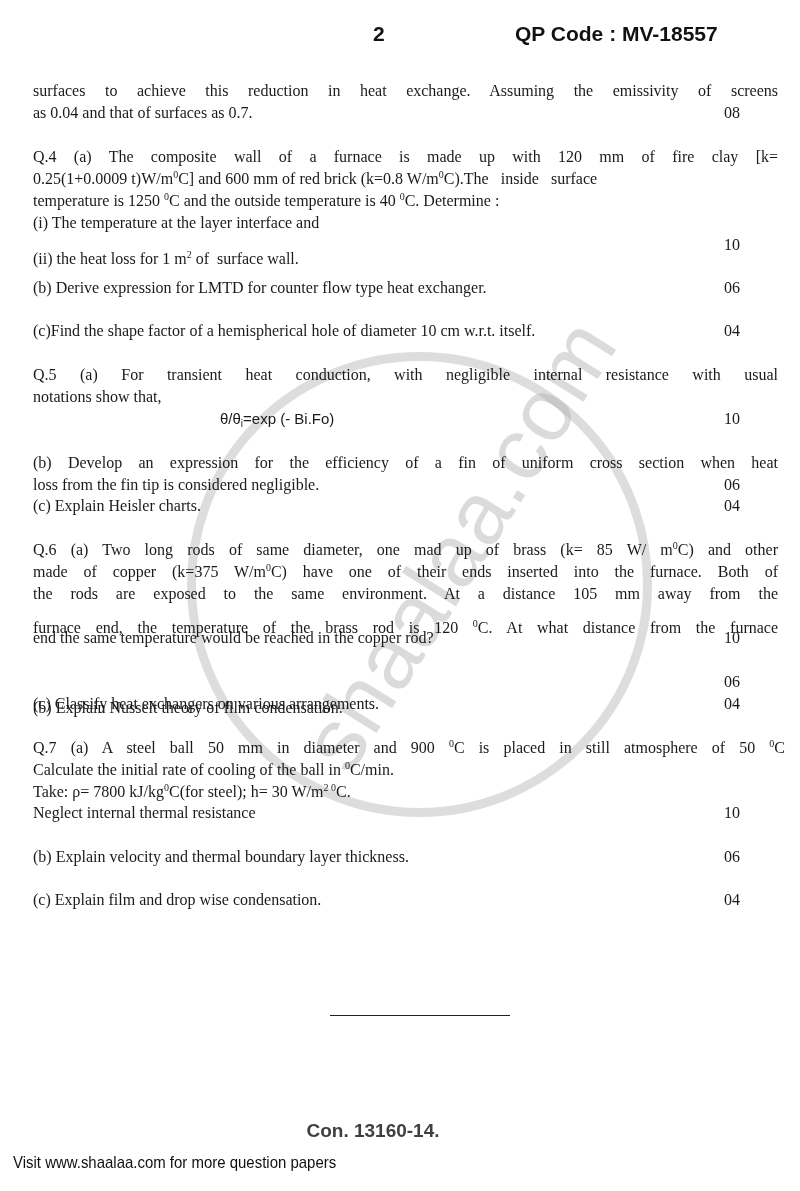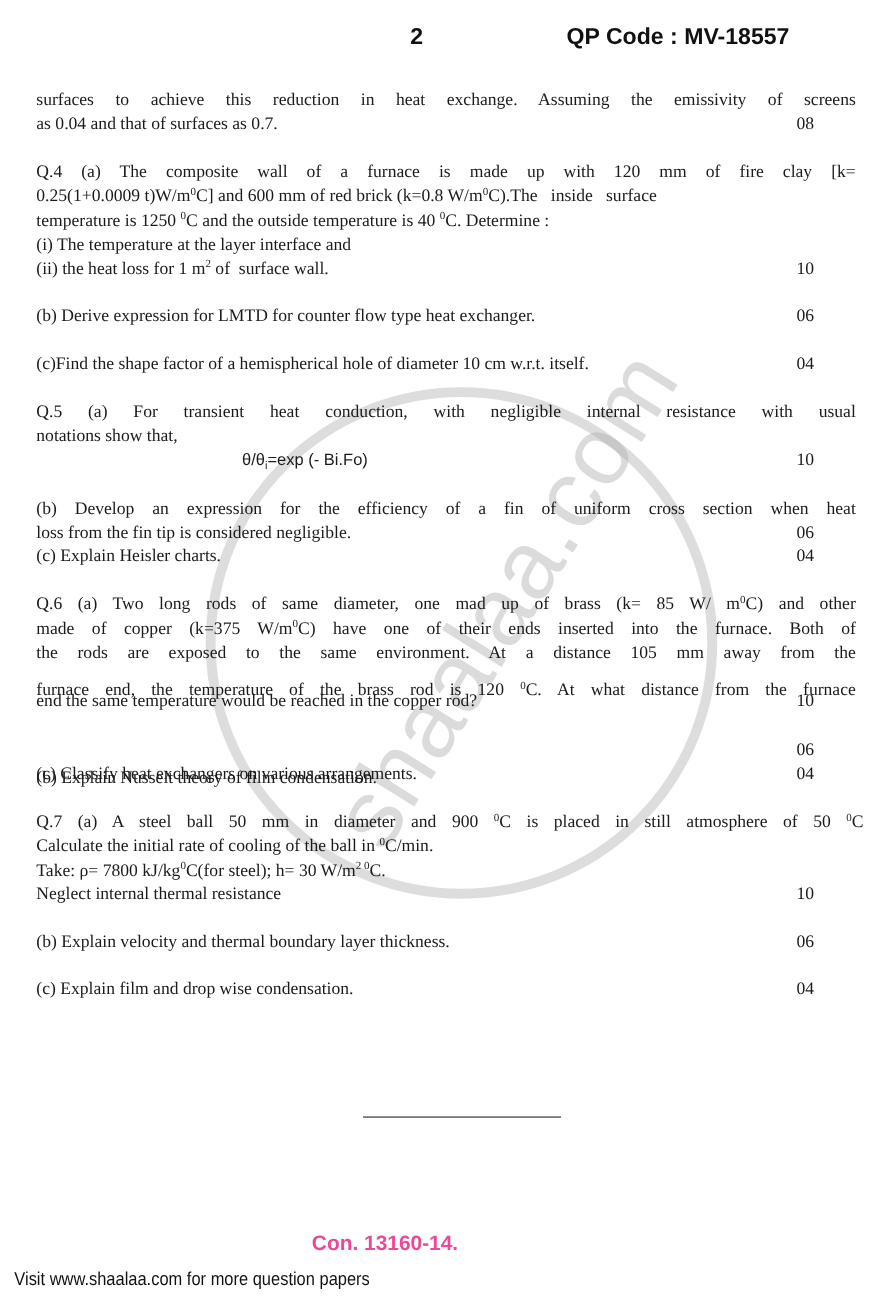--- a/index.html
+++ b/index.html
@@ -18,21 +18,21 @@
     position: absolute; left: 187px; top: 352px; width: 465px; height: 465px;
     border: 9px solid rgba(180,180,180,0.45); border-radius: 50%; box-sizing: border-box; pointer-events: none;
   }
   .watermark-text {
     position: absolute; left: 230px; top: 540px; width: 400px; text-align: center;
     font-family: "Liberation Sans", "DejaVu Sans", sans-serif; font-size: 88px; color: rgba(175,175,175,0.45);
     transform: rotate(-58deg); transform-origin: center center; pointer-events: none; letter-spacing: 1px;
   }
   .rule { position: absolute; left: 330px; top: 1015px; width: 180px; height: 0; border-top: 1px solid #222; }
   .footer-code { position: absolute; left: 0; width: 700px; top: 1120px; text-align: center;
-    font-family: "Liberation Sans", "DejaVu Sans", sans-serif; font-weight: bold; font-size: 19px; color:#ec4899; }
+    font-family: "Liberation Sans", "DejaVu Sans", sans-serif; font-weight: bold; font-size: 19px; color:#404040;padding-left:23px; }
   .visit { position: absolute; left: 13px; top: 1153px; font-family: "Liberation Sans", "DejaVu Sans", sans-serif;
     font-size: 17px; color: #111; transform: scaleX(0.88); transform-origin: left center; }
 </style>
 </head>
 <body>
 
 <div class="watermark-ring"></div>
 <div class="watermark-text">shaalaa.com</div>
 
 <div class="abs hdr" style="left:373px; top:22px;">2</div>
@@ -43,21 +43,21 @@
 <div class="marks" style="top:103px;">08</div>
 
 <div class="line just" style="top:147px;">Q.4 (a) The composite wall of a furnace is made up with 120 mm of fire clay [k=</div>
 <div class="line" style="top:169px; width:745px;">
   <span>0.25(1+0.0009 t)W/m</span><sup>0</sup><span>C] and 600 mm of red brick (k=0.8 W/m</span><sup>0</sup><span style="white-space:pre">C).The   inside   surface</span>
 </div>
 <div class="line" style="top:191px;">
   <span>temperature is 1250 </span><sup>0</sup><span>C and the outside temperature is 40 </span><sup>0</sup><span>C. Determine :</span>
 </div>
 <div class="line" style="top:213px;">(i) The temperature at the layer interface and</div>
-<div class="line" style="top:235px;text-align:right;">
+<div class="line" style="top:249px;text-align:right;">
   <span>(ii) the heat loss for 1 m</span><sup>2</sup><span style="white-space:pre"> of  surface wall.</span>
 </div>
 <div class="marks" style="top:235px;">10</div>
 
 <div class="line" style="top:278px;">(b) Derive expression for LMTD for counter flow type heat exchanger.</div>
 <div class="marks" style="top:278px;">06</div>
 
 <div class="line" style="top:321px;">(c)Find the shape factor of a hemispherical hole of diameter 10 cm w.r.t. itself.</div>
 <div class="marks" style="top:321px;">04</div>
 

